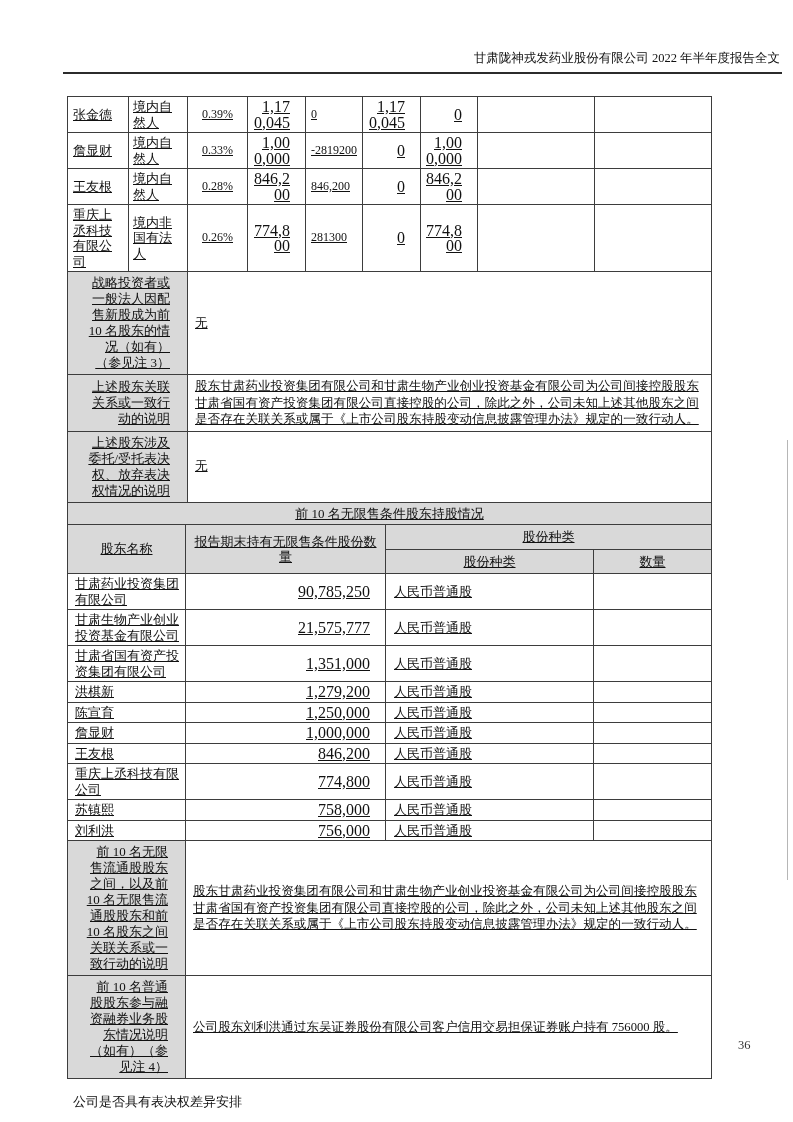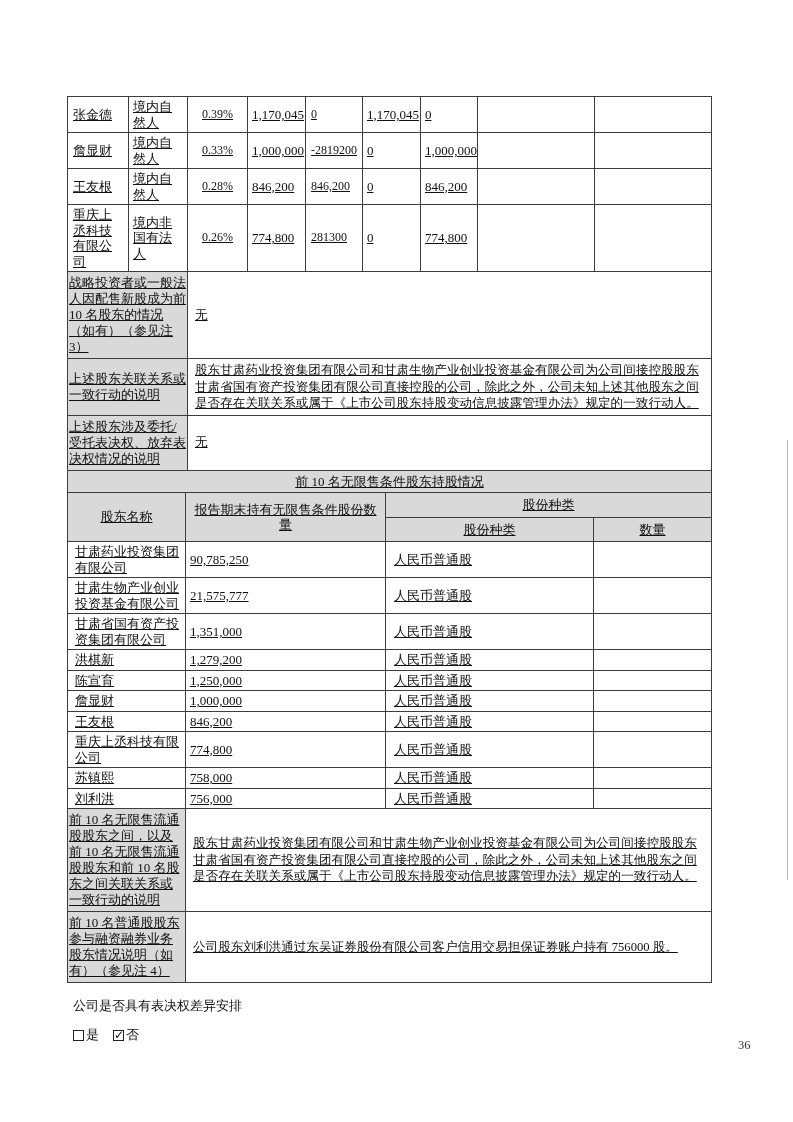--- a/index.html
+++ b/index.html
@@ -26,26 +26,26 @@
     border:1px solid #3d3d3d;
     font-size:13px; line-height:15.5px;
     padding:2px 4px;
     vertical-align:middle;
     word-break:break-all;
     overflow:hidden;
   }
   .t2 { margin-top:-1px; }
   .gray { background:#d9d9d9; }
   .center { text-align:center; }
-  .num  { text-align:left; font-size:13px; padding-right:0; }
+  .num  { text-align:right; font-size:16px; padding-right:15px; }
   .numl { text-align:left;  font-size:12px; padding-left:5px; }
   .pct  { text-align:center; font-size:12px; }
   .name-cell { padding-left:5px; }
   .t2 .name-cell { padding-left:7px; }
-  .note-label { padding:3px 1px; line-height:16px; }
+  .note-label { padding:3px 17px; line-height:16px;text-align:right; }
   .note-value { padding:3px 7px; line-height:16.5px; font-size:12.6px; }
   .section-title { font-size:13px; padding:3px 4px; }
   .hdr { font-size:13px; padding:4px 4px; }
   .cls-cell { padding-left:8px; }
   .t1 tr.data-row td { height:36px; }
   .footer-question { margin-top:14px; padding-left:6px; font-size:13px; }
   .footer-options { margin-top:11px; padding-left:6px; font-size:13px; display:flex; gap:14px; align-items:center; }
   .opt { display:inline-flex; align-items:center; gap:2px; }
   .cb {
     display:inline-block; width:11px; height:11px;
@@ -65,20 +65,23 @@
   .scan-line {
     position:absolute; left:787px; top:440px; width:1px; height:440px;
     background:#8f8f8f; opacity:.65;
   }
 </style>
 </head>
 <body>
 
 <div class="page">
 
+  <div class="header">
+    <span>甘肃陇神戎发药业股份有限公司 2022 年半年度报告全文</span>
+  </div>
 
   <div class="content">
 
     <table class="t1">
       <colgroup>
         <col style="width:61px">
           <col style="width:59px">
           <col style="width:60px">
         <col style="width:58px">
           <col style="width:57px">

